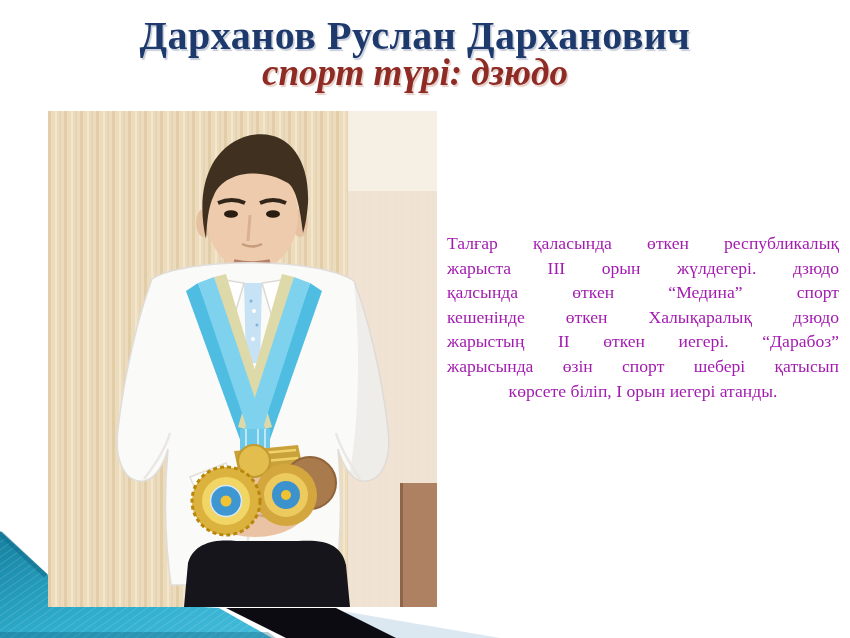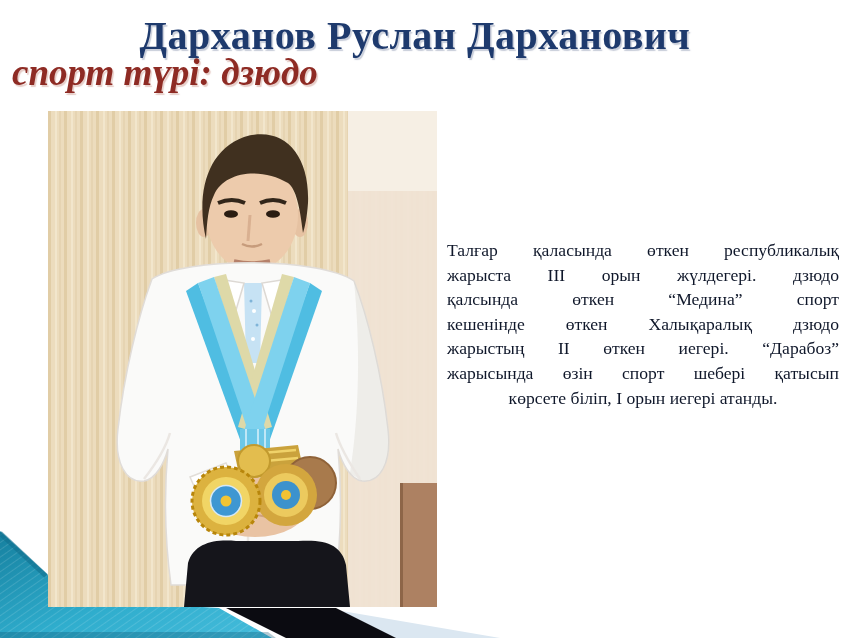--- a/index.html
+++ b/index.html
@@ -6,26 +6,26 @@
   .slide{position:relative;width:850px;height:638px;background:#ffffff;overflow:hidden;
          font-family:Liberation Serif, serif;}
   
   .decor{position:absolute;left:0;top:0;z-index:1;}
   
   .photo{position:absolute;left:48px;top:111px;width:389px;height:496px;z-index:2;overflow:hidden;}
   
   .title{position:absolute;top:16px;left:0;width:830px;text-align:center;z-index:3;
          font-size:40px;line-height:40px;font-weight:bold;color:#1e3a6d;letter-spacing:.5px;
          text-shadow:1.5px 1.5px 1px rgba(145,155,180,.5);}
-  .subtitle{position:absolute;top:54px;left:0;width:830px;text-align:left;z-index:3;
+  .subtitle{position:absolute;top:54px;left:0;width:830px;text-align:center;z-index:3;
          font-size:37px;line-height:38px;font-weight:bold;font-style:italic;color:#8e2b24;
-         text-shadow:1.5px 1.5px 1px rgba(205,155,145,.5);margin-left:12px;}
+         text-shadow:1.5px 1.5px 1px rgba(205,155,145,.5);}
   
-  .bio{position:absolute;left:447px;top:238px;width:392px;z-index:3;
-       font-size:17.6px;line-height:24.6px;color:#0f172a;}
+  .bio{position:absolute;left:447px;top:231px;width:392px;z-index:3;
+       font-size:17.6px;line-height:24.6px;color:#a21caf;}
   .bio .jl{text-align:justify;text-align-last:justify;}
   .bio .ll{text-align:center;}
 </style>
 </head>
 <body>
 
 <div class="slide">
 
   <svg class="decor" width="850" height="638" viewBox="0 0 850 638">
     <defs>

